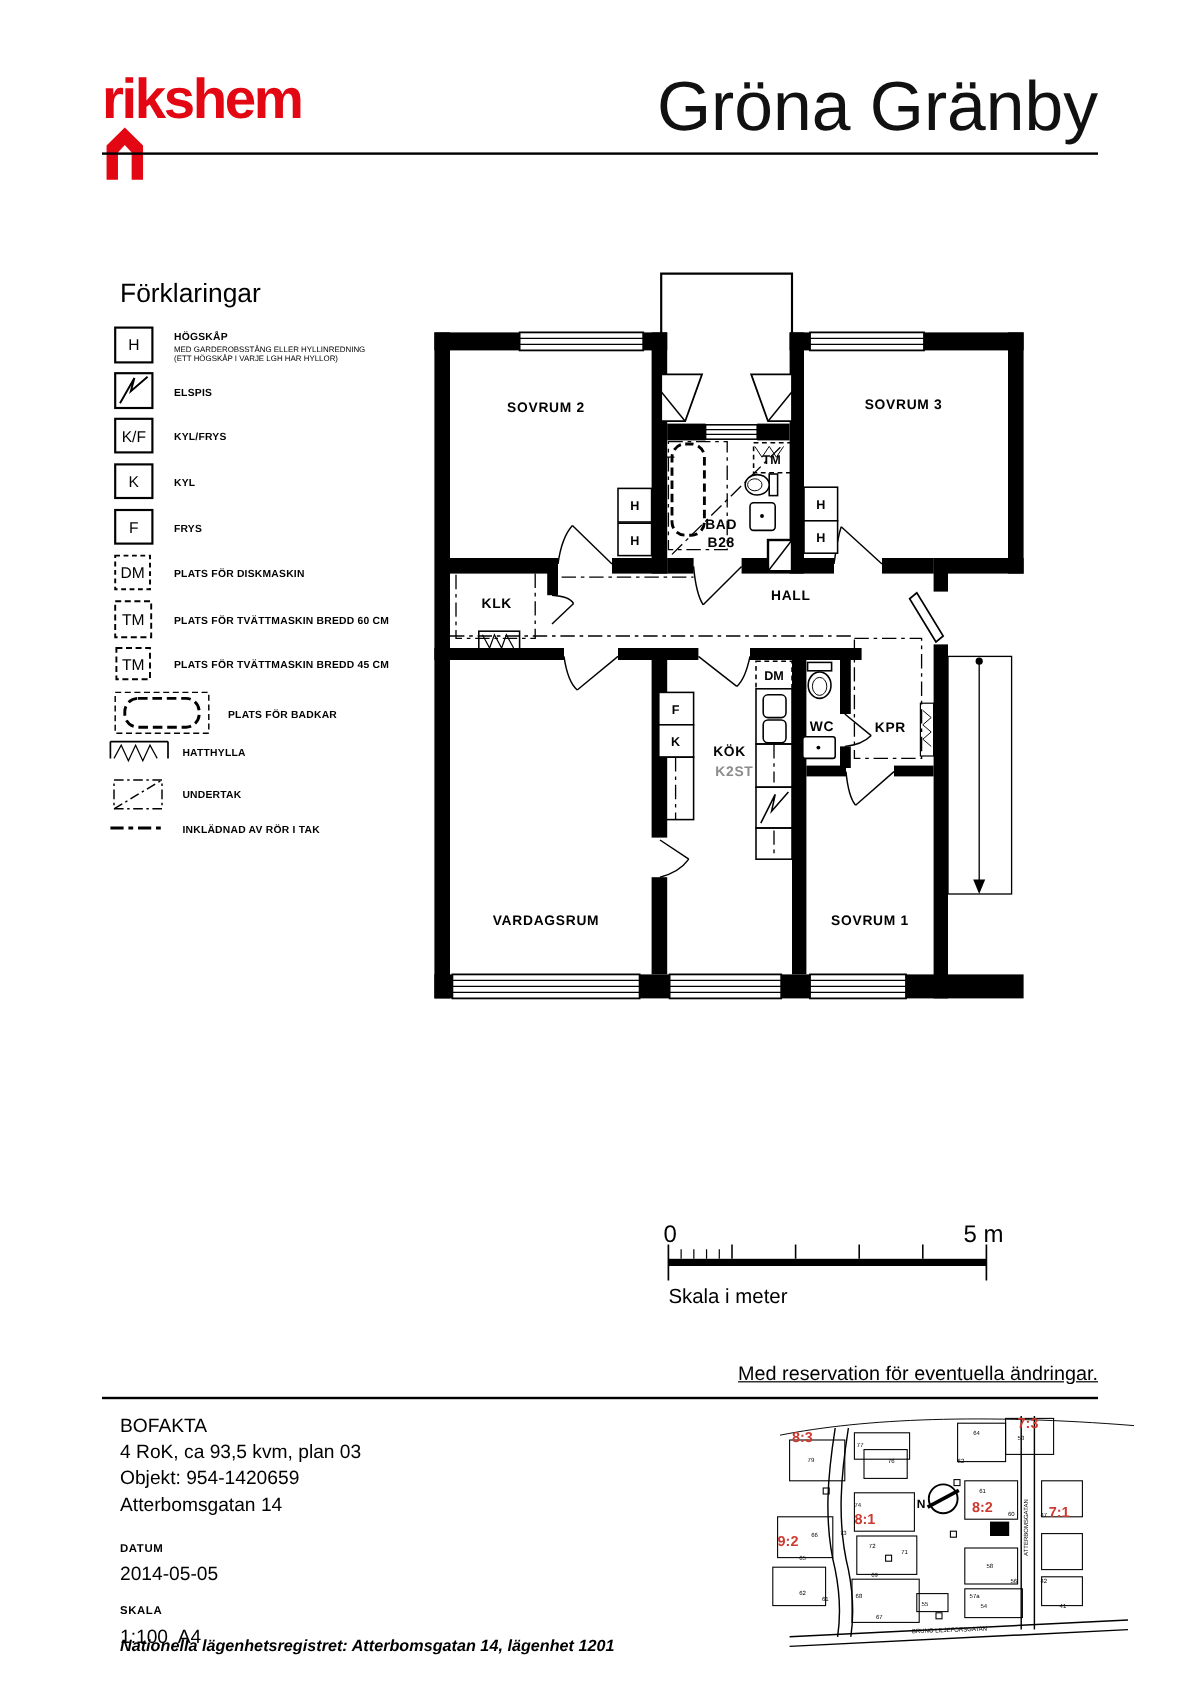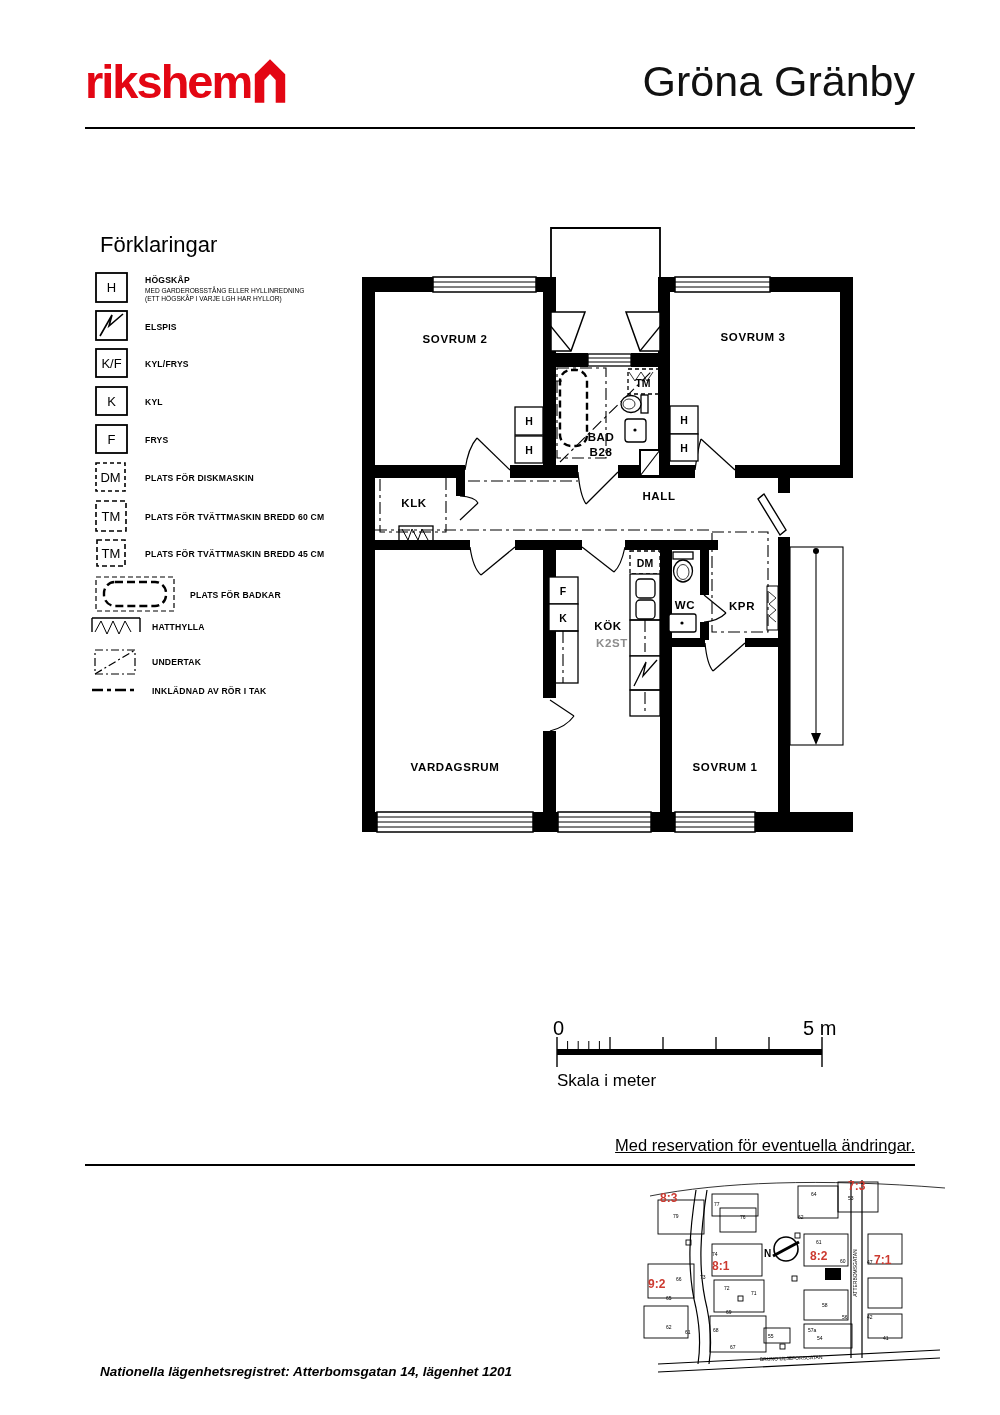--- a/index.html
+++ b/index.html
@@ -1,21 +1,21 @@
 <!DOCTYPE html>
 <html><head>
 <meta charset="utf-8">
 <style>
   html,body{margin:0;padding:0;background:#fff;}
   .page{position:relative;width:1000px;height:1415px;background:#fff;
         font-family:"Liberation Sans",sans-serif;color:#000;overflow:hidden;}
   .abs{position:absolute;}
-  .logo{left:85px;top:58px;display:flex;align-items:flex-start;}
+  .logo{left:85px;top:58px;display:flex;align-items:flex-start;flex-direction:column;}
   .logo-text{font-size:47px;font-weight:bold;letter-spacing:-2px;line-height:1;}
-  .page-title{right:85px;top:60px;font-size:43px;line-height:1;color:#111;}
+  .page-title{right:85px;top:60px;font-size:58px;line-height:1;color:#111;}
   .rule{left:85px;width:830px;height:2px;background:#000;}
   .disclaimer{right:85px;top:1136px;font-size:16.5px;text-decoration:underline;}
   .bofakta{left:100px;top:1178px;font-size:16px;line-height:22px;}
   .bofakta .small-label{font-size:9.5px;font-weight:bold;letter-spacing:.5px;}
   .registry{left:100px;top:1364px;font-size:13.5px;font-style:italic;font-weight:bold;}
   svg text{font-family:"Liberation Sans",sans-serif;}
   .leg-label{font-size:8.6px;font-weight:bold;letter-spacing:.2px;}
   .leg-sub{font-size:6.6px;}
   .leg-sym{font-size:13px;}
   .plan-label{font-size:11.5px;font-weight:bold;letter-spacing:.6px;text-anchor:middle;}
@@ -336,20 +336,30 @@
       <line x1="118" y1="22" x2="118" y2="34" stroke-width="1.3"></line>
       <line x1="171" y1="22" x2="171" y2="34" stroke-width="1.3"></line>
       <line x1="224" y1="22" x2="224" y2="34" stroke-width="1.3"></line>
     </g>
     <text x="12" y="71" font-size="17">Skala i meter</text>
   </svg>
 
   <div class="abs disclaimer">Med reservation för eventuella ändringar.</div>
   <div class="abs rule" style="top:1164px"></div>
 
+  <div class="abs bofakta">
+    <div>BOFAKTA</div>
+    <div>4 RoK, ca 93,5 kvm, plan 03</div>
+    <div>Objekt: 954-1420659</div>
+    <div>Atterbomsgatan 14</div>
+    <div class="small-label" style="margin-top:14px">DATUM</div>
+    <div>2014-05-05</div>
+    <div class="small-label" style="margin-top:8px">SKALA</div>
+    <div style="white-space:pre">1:100  A4</div>
+  </div>
   <div class="abs registry">Nationella lägenhetsregistret: Atterbomsgatan 14, lägenhet 1201</div>
 
   <svg class="abs" style="left:640px;top:1178px" width="322" height="200" viewBox="0 0 322 200">
     <path d="M10,18 C80,4 180,0 305,10" fill="none" stroke="#000" stroke-width="0.8"></path>
 
     <g fill="none" stroke="#000" stroke-width="1.2">
       <path d="M56,12 C50,50 46,90 56,130 C60,150 61,166 58,186"></path>
       <path d="M67,12 C61,50 57,90 67,130 C71,150 72,166 69,186"></path>
       <line x1="211" y1="2" x2="211" y2="180"></line>
       <line x1="222" y1="2" x2="222" y2="180"></line>

